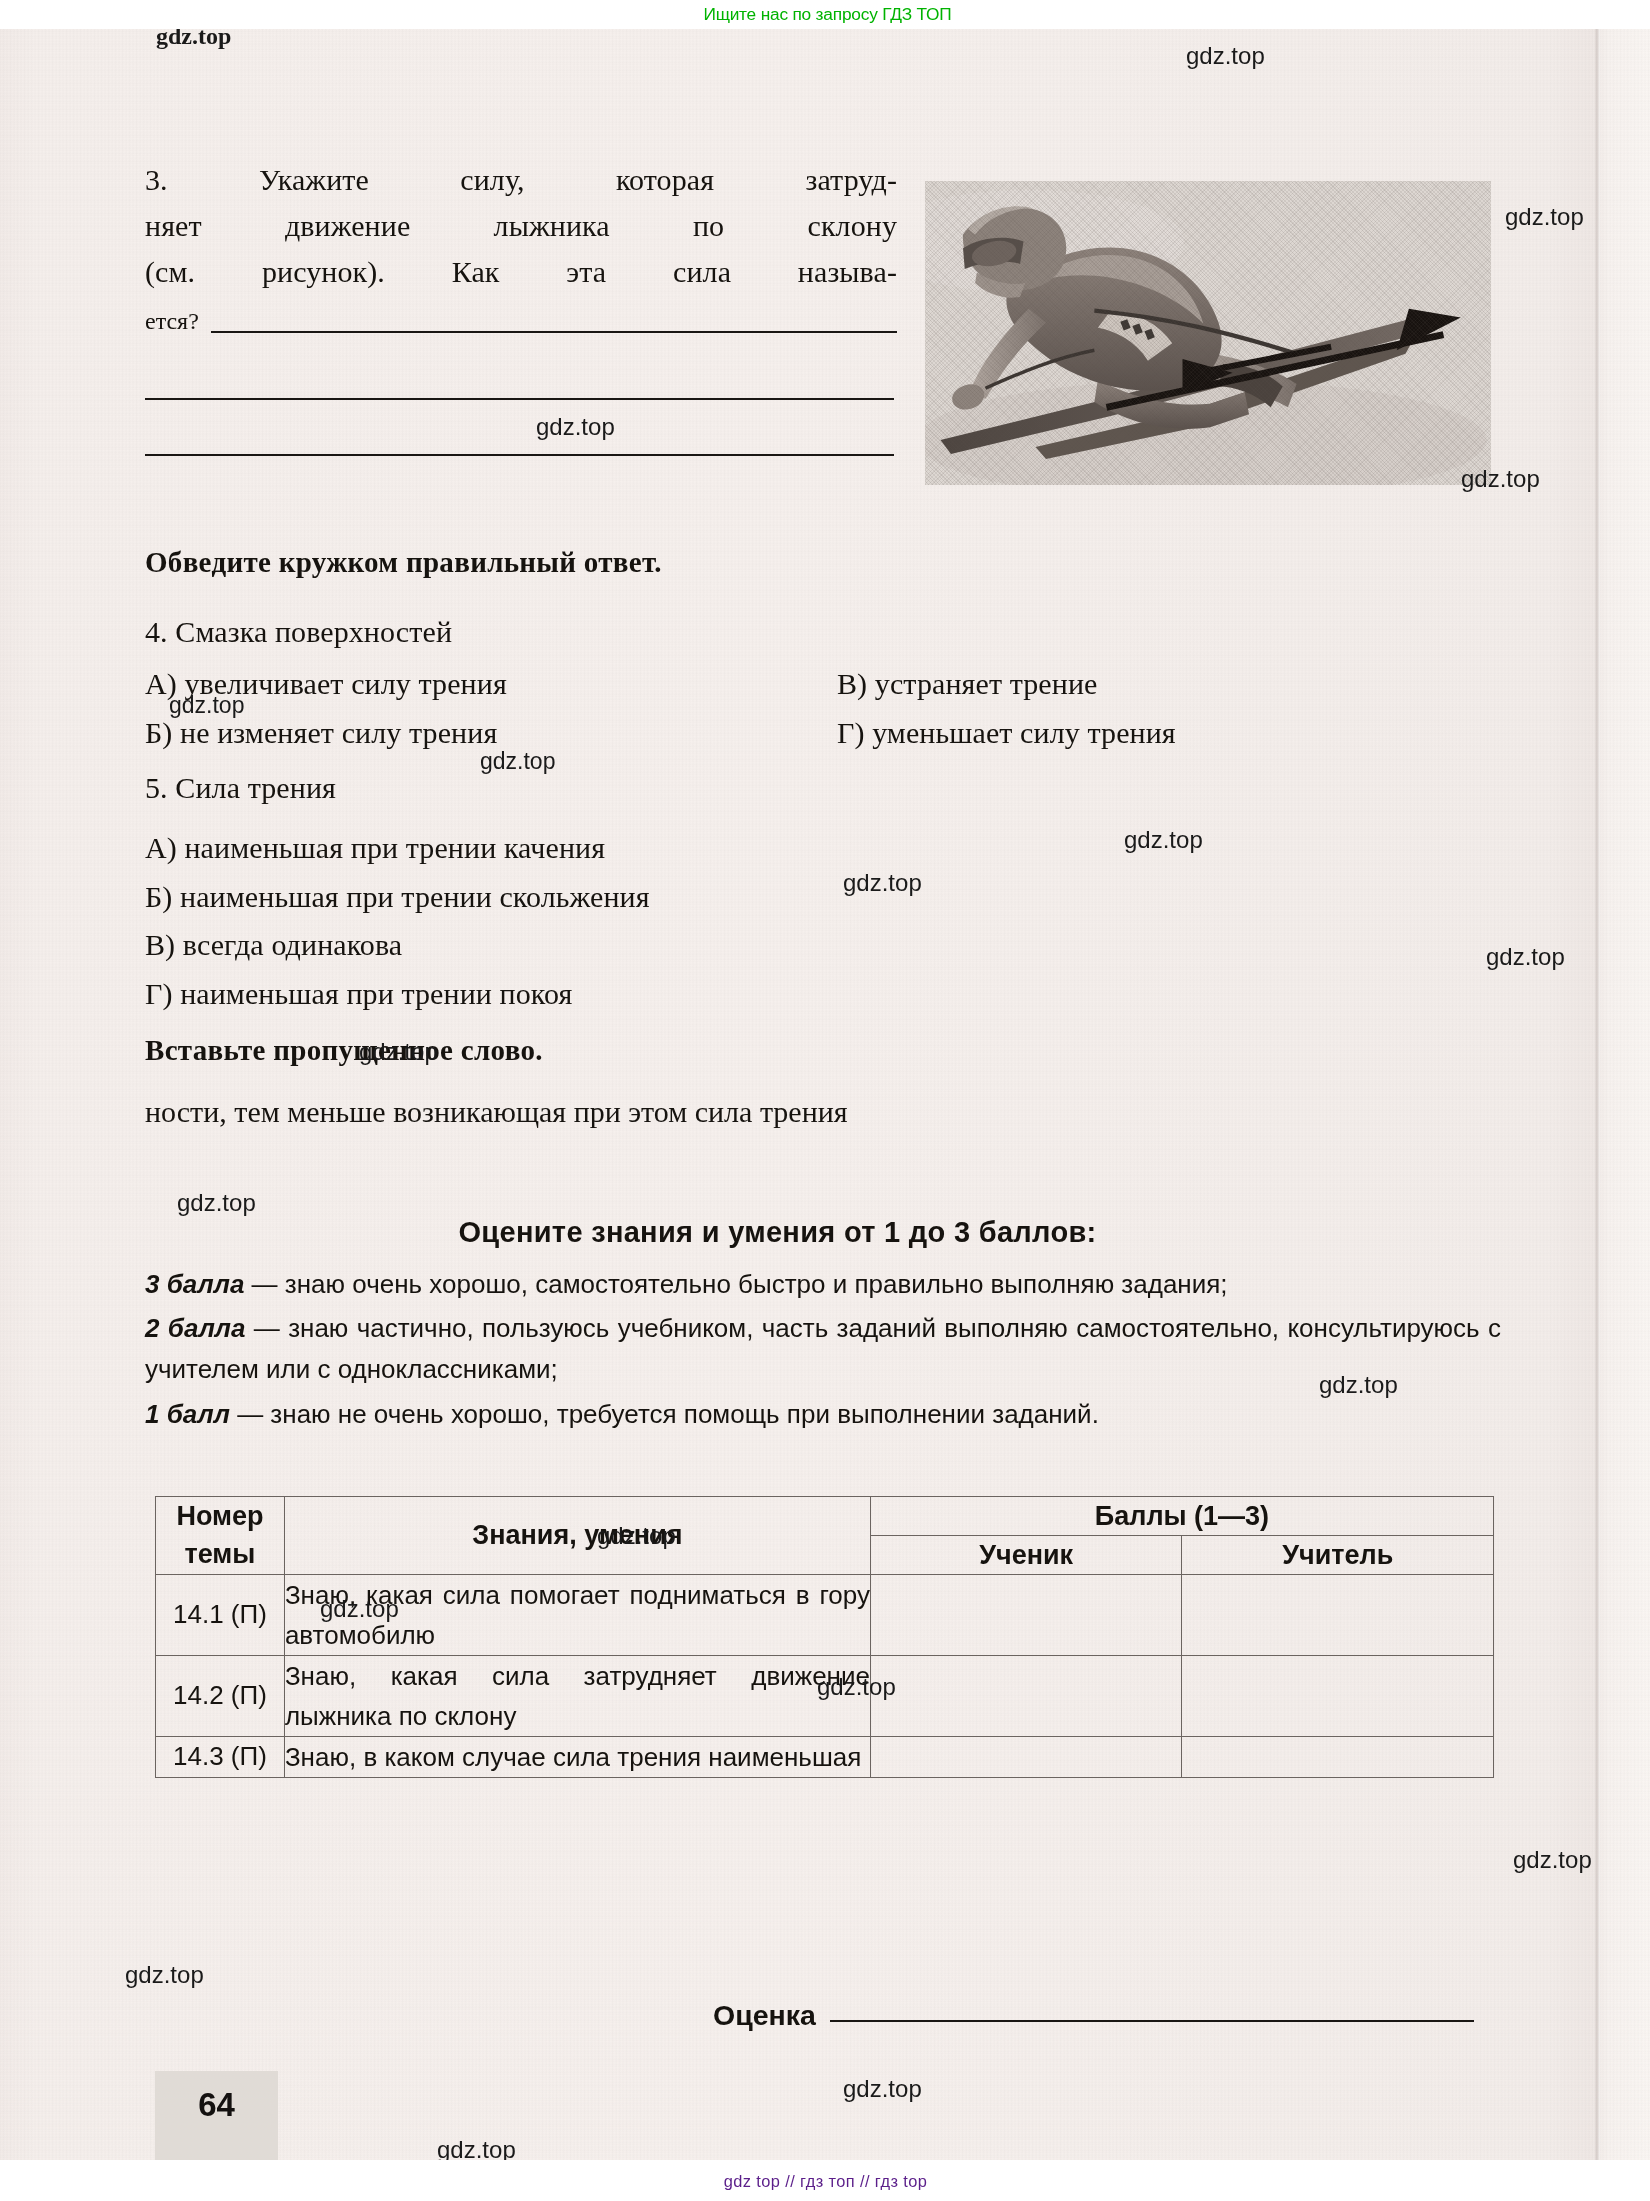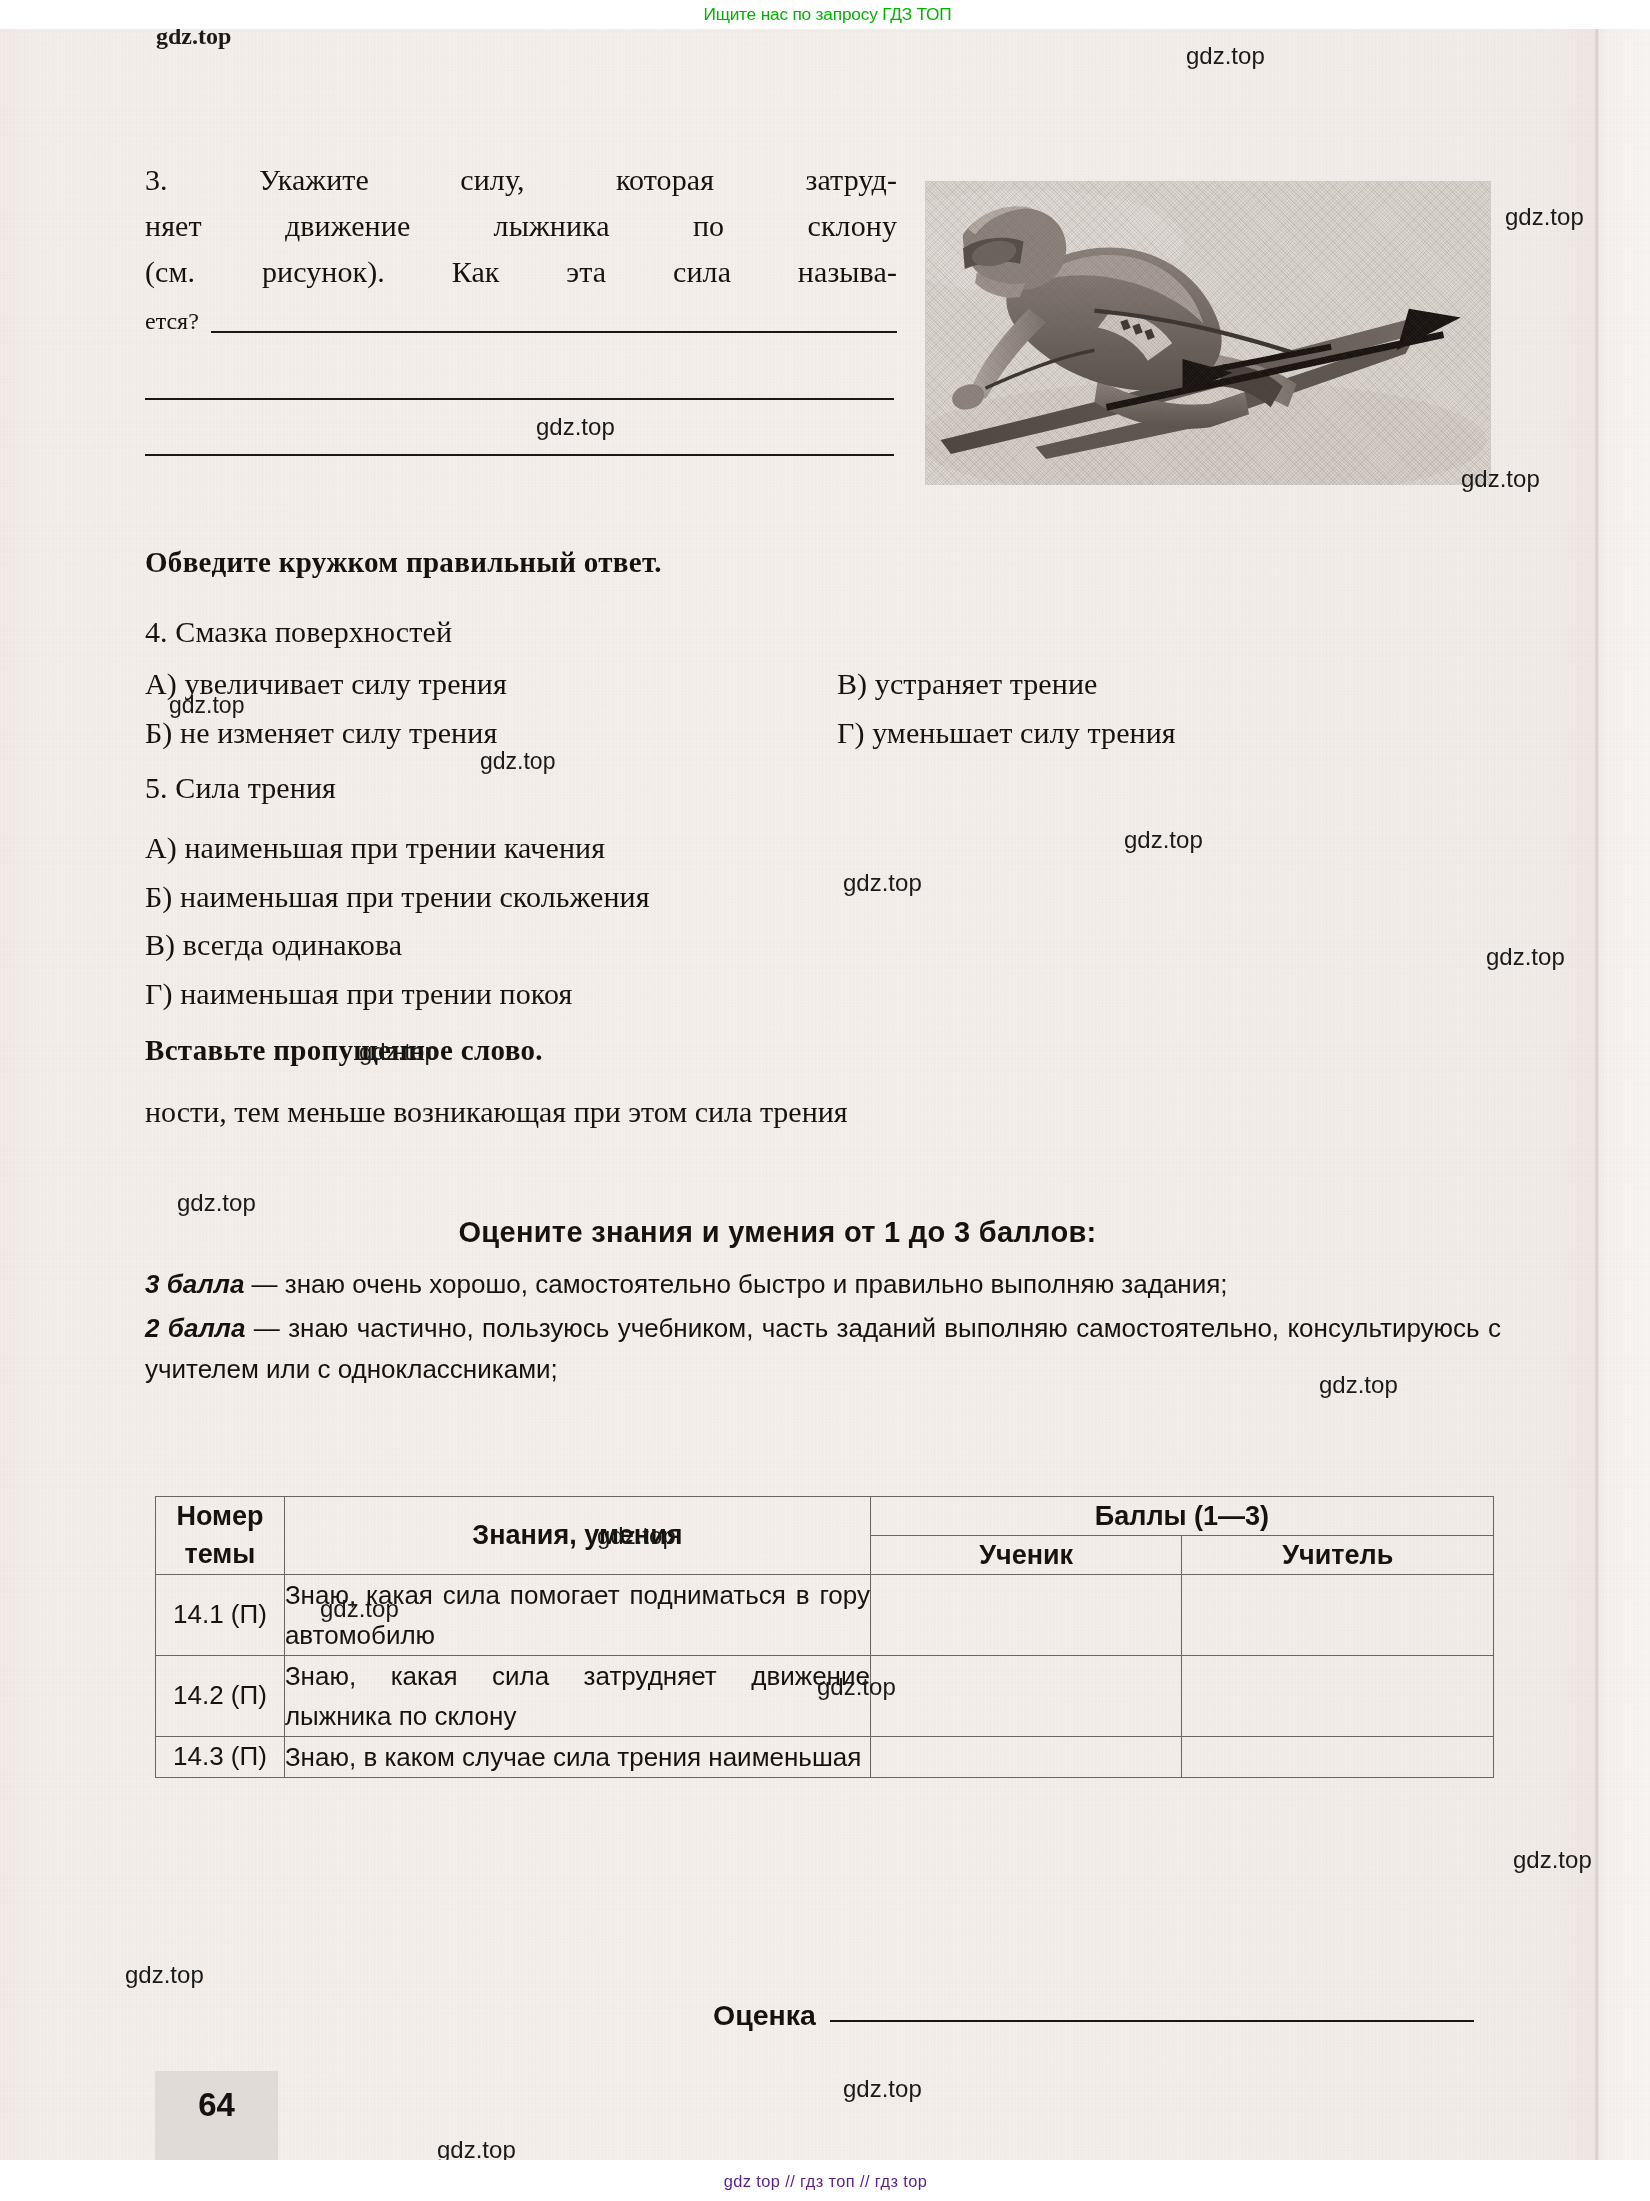--- a/index.html
+++ b/index.html
@@ -426,20 +426,21 @@
       <div class="q6-l2">ности, тем меньше возникающая при этом сила трения</div>
     </div>
 
     <div class="rate-head">
       <span class="rate-head-inner">Оцените знания и умения от 1 до 3 баллов:</span>
     </div>
 
     <div class="scoring">
       <p><b>3 балла</b><span> — </span><span>знаю очень хорошо, самостоятельно быстро и правильно выполняю задания;</span></p>
       <p><b>2 балла</b><span> — </span><span>знаю частично, пользуюсь учебником, часть заданий выполняю самостоятельно, консультируюсь с учителем или с одноклассниками;</span></p>
+      <p><b>1 балл</b><span> — </span><span>знаю не очень хорошо, требуется помощь при выполнении заданий.</span></p>
     </div>
 
     <table class="tbl">
       <tbody>
           <tr>
         <th class="th-cell col-num" rowspan="2">
           <span>Номер</span><br><span>темы</span>
         </th>
         <th class="th-cell col-know" rowspan="2">Знания, умения</th>
         <th class="th-cell" colspan="2">Баллы (1—3)</th>

